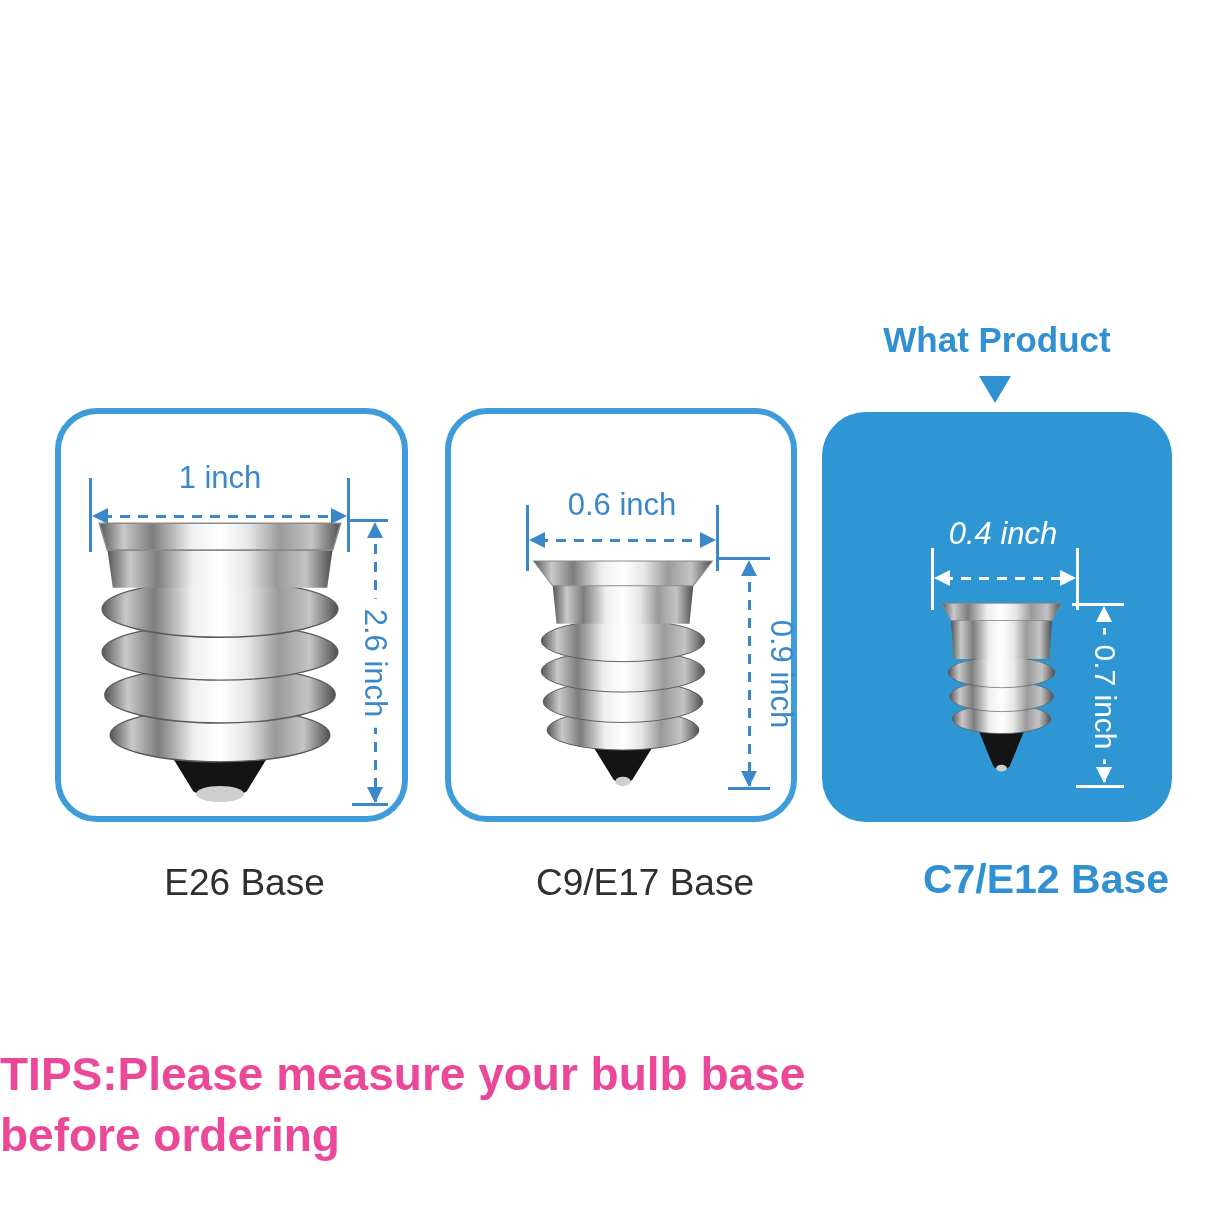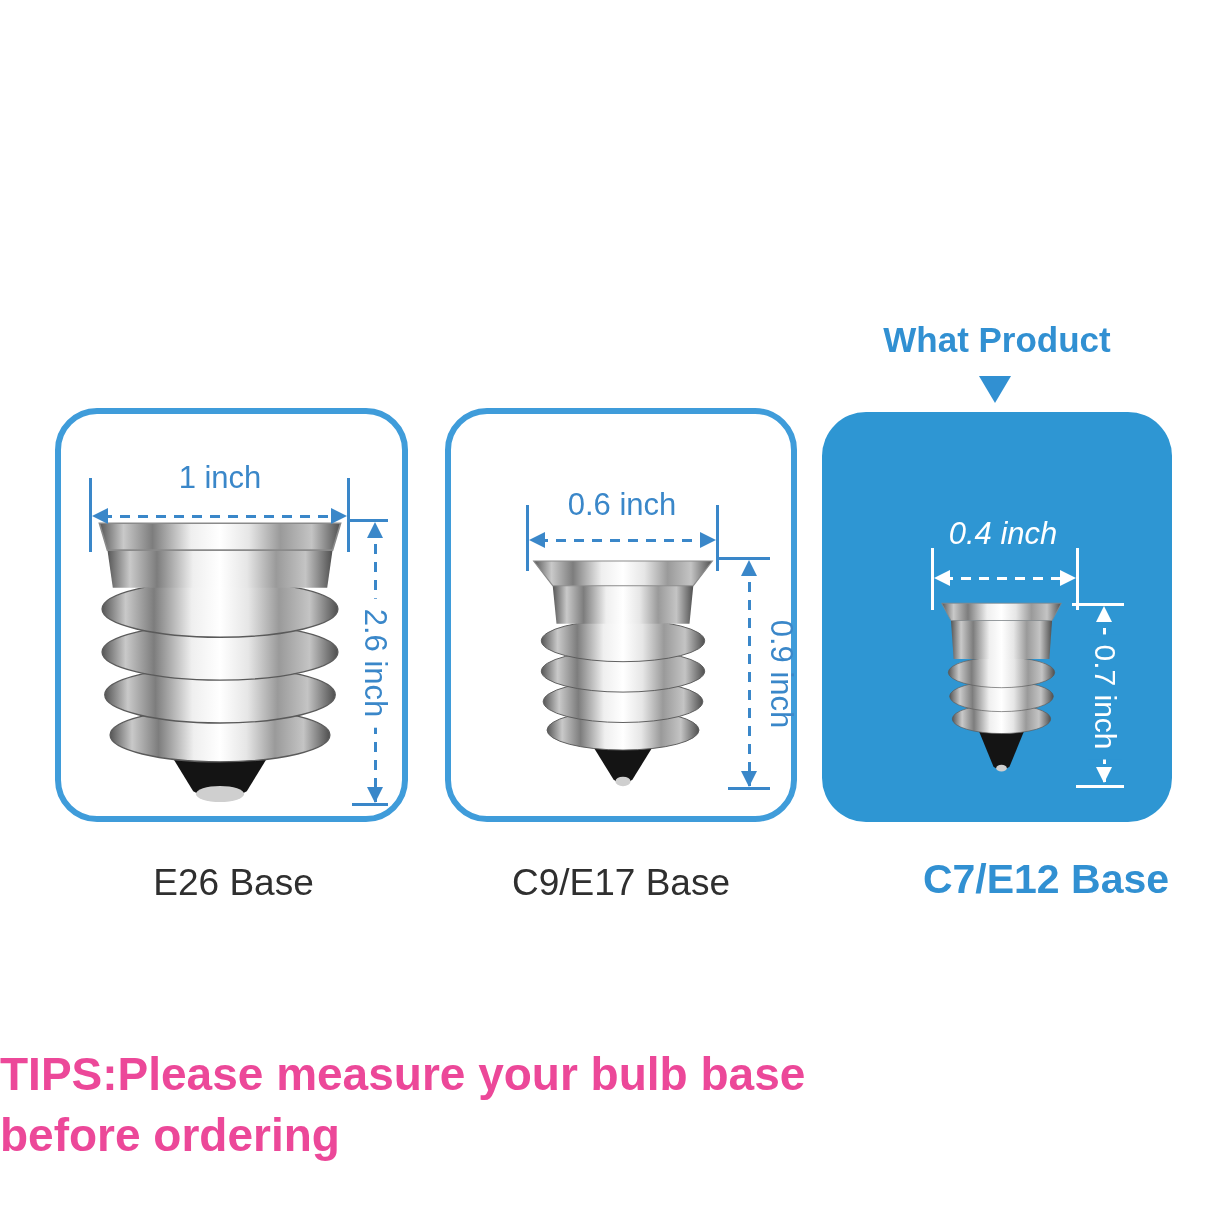--- a/index.html
+++ b/index.html
@@ -23,22 +23,22 @@
     border-top:27px solid #3190d2;
   }
   
   .card{position:absolute;top:408px;height:414px;border-radius:42px;box-sizing:border-box;}
   .card.outlined{background:#ffffff;border:6px solid #3f9cda;}
   #card-e26{left:55px;width:353px;}
   #card-c9e17{left:445px;width:352px;}
   #card-c7e12{left:822px;top:412px;width:350px;height:410px;background:#2e96d3;border-radius:44px;}
   
   .base-label{position:absolute;top:862px;text-align:center;color:#2f2f2f;font-size:37px;}
-  #label-e26{left:57px;width:353px;}
-  #label-c9e17{left:445px;width:352px;}
+  #label-e26{left:68px;width:353px;}
+  #label-c9e17{left:469px;width:352px;}
   #label-c7e12{left:871px;width:350px;top:856px;color:#3190d2;font-weight:bold;font-size:41px;}
   
   .tips{
     position:absolute;top:1044px;left:0;width:1214px;
     color:#ec4899;font-weight:bold;font-size:46px;line-height:1.32;
   }
   
   .m{position:absolute;}
   .blue{color:#3a87c9;}
   .white{color:#ffffff;}

